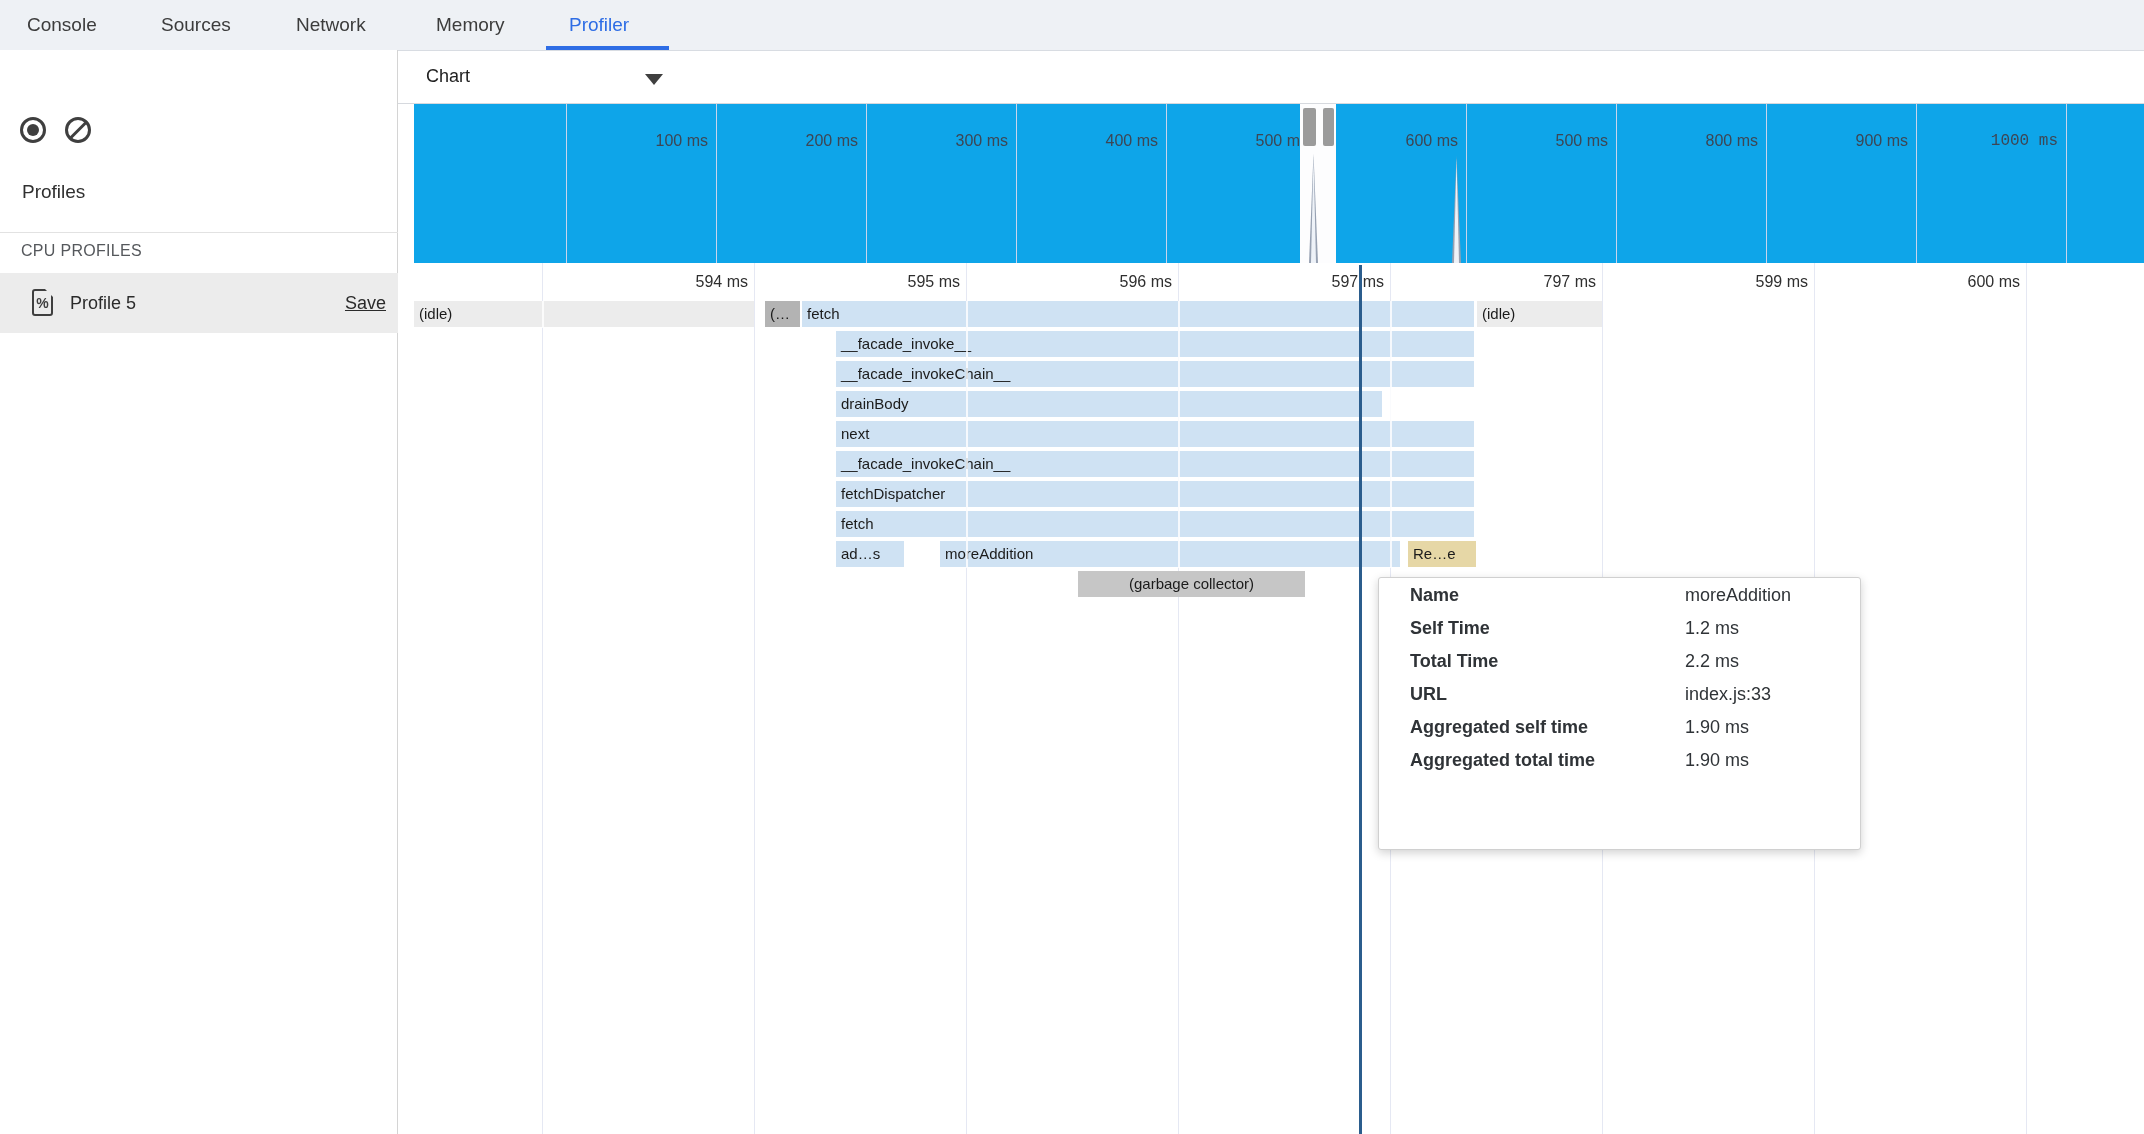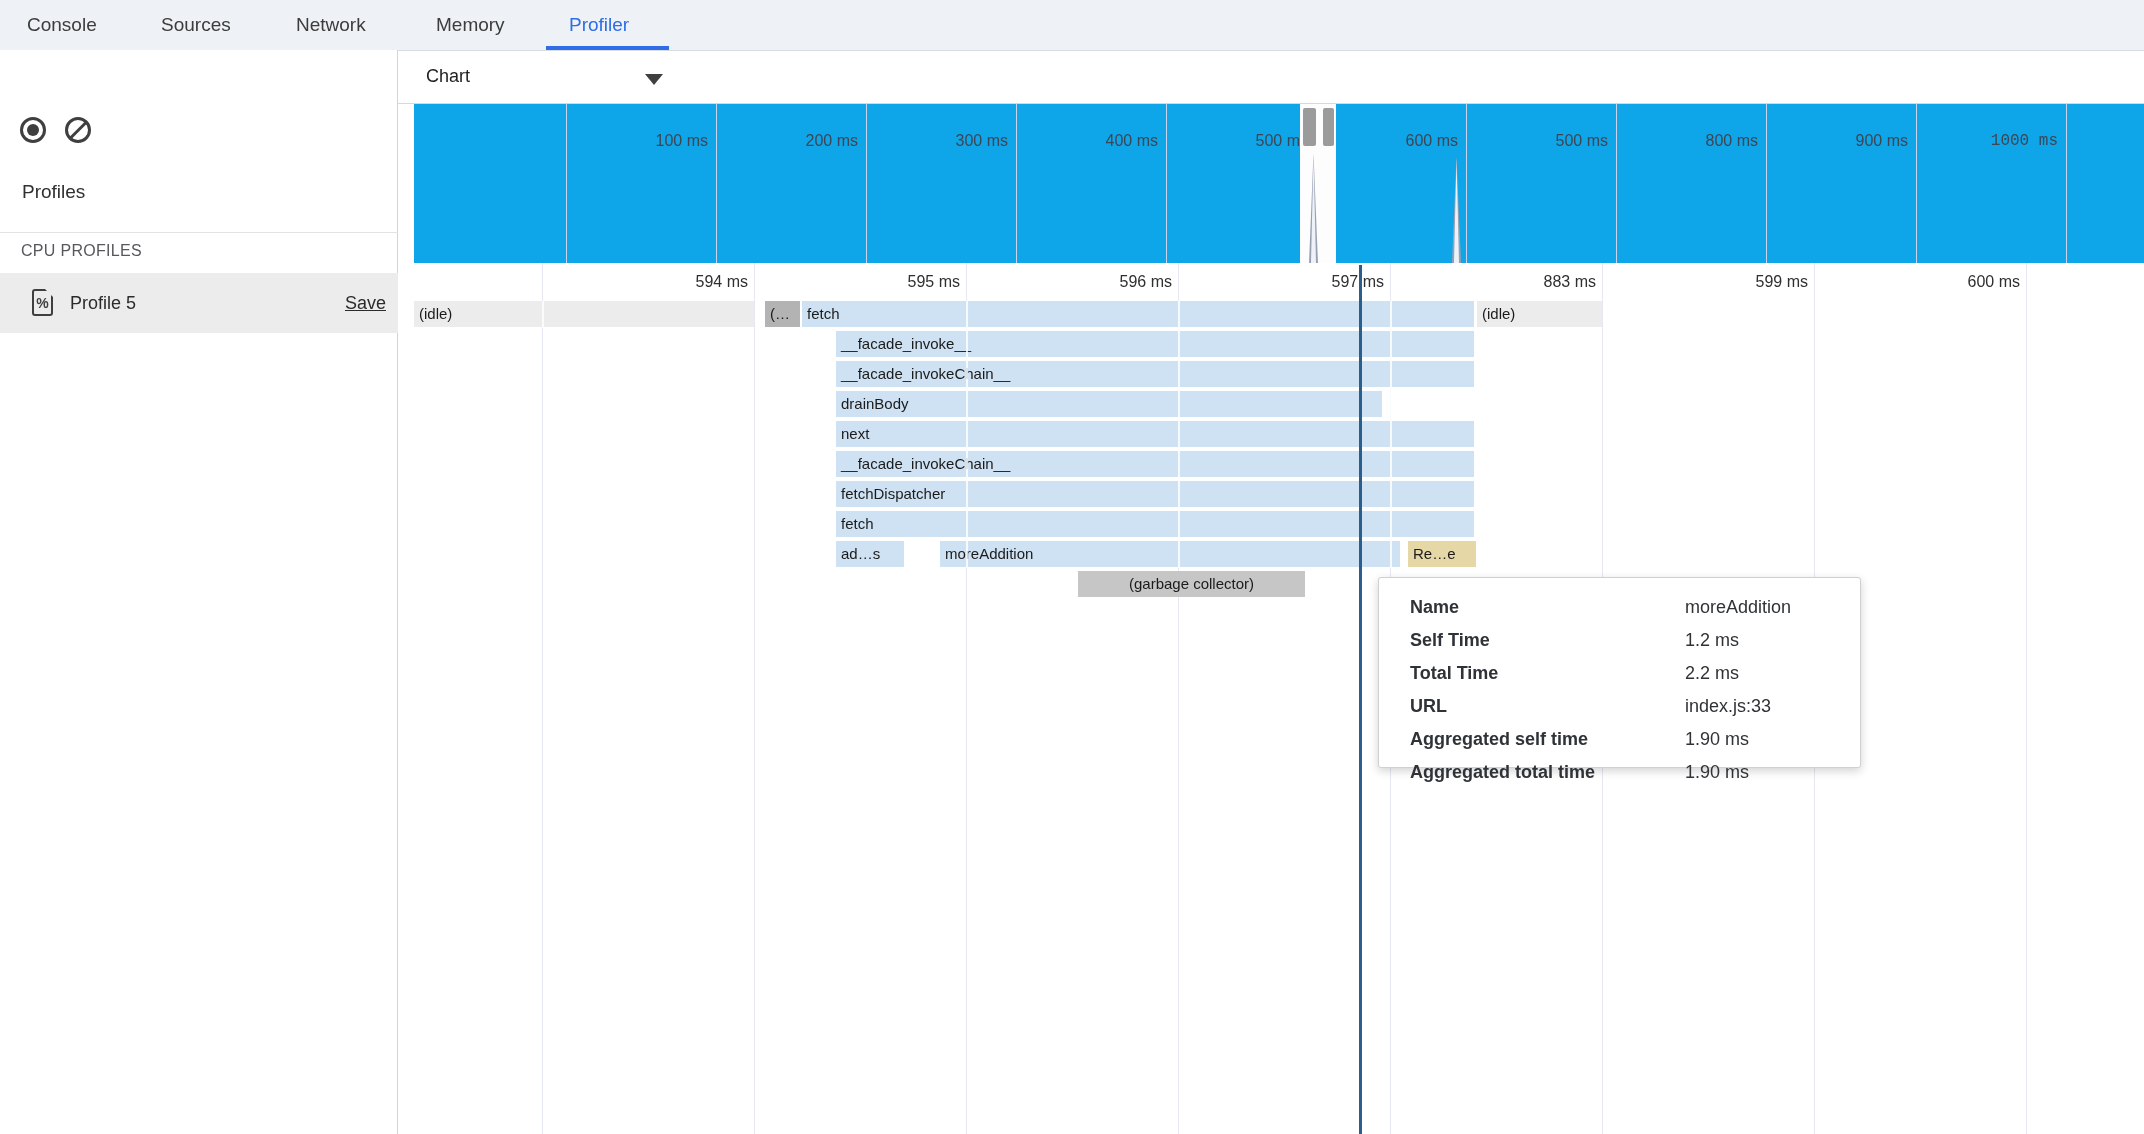--- a/index.html
+++ b/index.html
@@ -59,23 +59,23 @@
     padding-left:5px;box-sizing:border-box;white-space:nowrap;overflow:hidden;cursor:default;z-index:1;}
   .k-js{background:#cfe2f3;}
   .k-idle{background:#ececec;}
   .k-prog{background:#b3b3b3;}
   .k-hl{background:#e6d7a6;}
   .k-gc{background:#c6c6c6;text-align:center;padding-left:0;}
   .cutline{position:absolute;width:2px;background:rgba(255,255,255,.8);z-index:2;}
   .marker{position:absolute;top:2px;width:3px;height:869px;background:#2b5d8d;z-index:5;}
 
   
-  .tooltip{position:absolute;left:964px;top:527px;width:483px;height:191px;background:#ffffff;
+  .tooltip{position:absolute;left:964px;top:527px;width:483px;height:273px;background:#ffffff;
     border:1px solid #d0d0d0;border-radius:3px;box-shadow:0 3px 10px rgba(0,0,0,.18);z-index:10;box-sizing:border-box;
-    padding:13px 20px 0 31px;}
+    padding:1px 20px 0 31px;}
   .tt-row{display:grid;grid-template-columns:275px 1fr;height:33px;line-height:33px;font-size:18px;color:#2f3337;}
   .tt-label{font-weight:bold;}
 </style>
 </head>
 <body>
 
 <div id="app">
 
   <div class="tabbar">
     <span class="tab" style="left:27px">Console</span>
@@ -153,21 +153,21 @@
     <div class="chartarea" id="chartarea">
         <div class="gridline" style="left: 128px;"></div>
         <div class="ruler-label" style="left: 334px; transform: translateX(-100%);">594 ms</div>
         <div class="gridline" style="left: 340px;"></div>
         <div class="ruler-label" style="left: 546px; transform: translateX(-100%);">595 ms</div>
         <div class="gridline" style="left: 552px;"></div>
         <div class="ruler-label" style="left: 758px; transform: translateX(-100%);">596 ms</div>
         <div class="gridline" style="left: 764px;"></div>
         <div class="ruler-label" style="left: 970px; transform: translateX(-100%);">597 ms</div>
         <div class="gridline" style="left: 976px;"></div>
-        <div class="ruler-label" style="left: 1182px; transform: translateX(-100%);">883 ms</div>
+        <div class="ruler-label" style="left: 1182px; transform: translateX(-100%);">797 ms</div>
         <div class="gridline" style="left: 1188px;"></div>
         <div class="ruler-label" style="left: 1394px; transform: translateX(-100%);">599 ms</div>
         <div class="gridline" style="left: 1400px;"></div>
         <div class="ruler-label" style="left: 1606px; transform: translateX(-100%);">600 ms</div>
         <div class="gridline" style="left: 1612px;"></div>
         <div class="seg k-idle" title="(idle)" style="left: 0px; top: 38px; width: 340px;">(idle)</div>
         <div class="seg k-prog" title="(…" style="left: 351px; top: 38px; width: 35px;">(…</div>
         <div class="seg k-js" title="fetch" style="left: 388px; top: 38px; width: 672px;">fetch</div>
         <div class="seg k-idle" title="(idle)" style="left: 1063px; top: 38px; width: 125px;">(idle)</div>
         <div class="seg k-js" title="__facade_invoke__" style="left: 422px; top: 68px; width: 638px;">__facade_invoke__</div>

